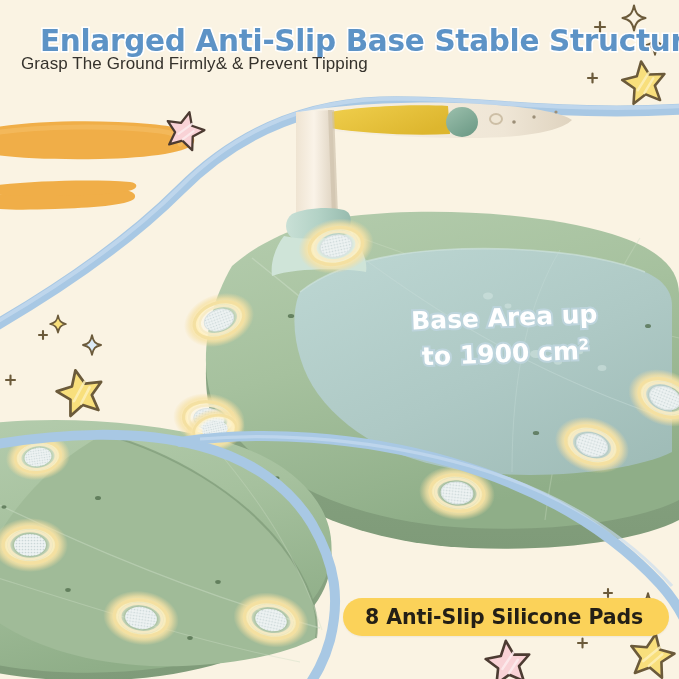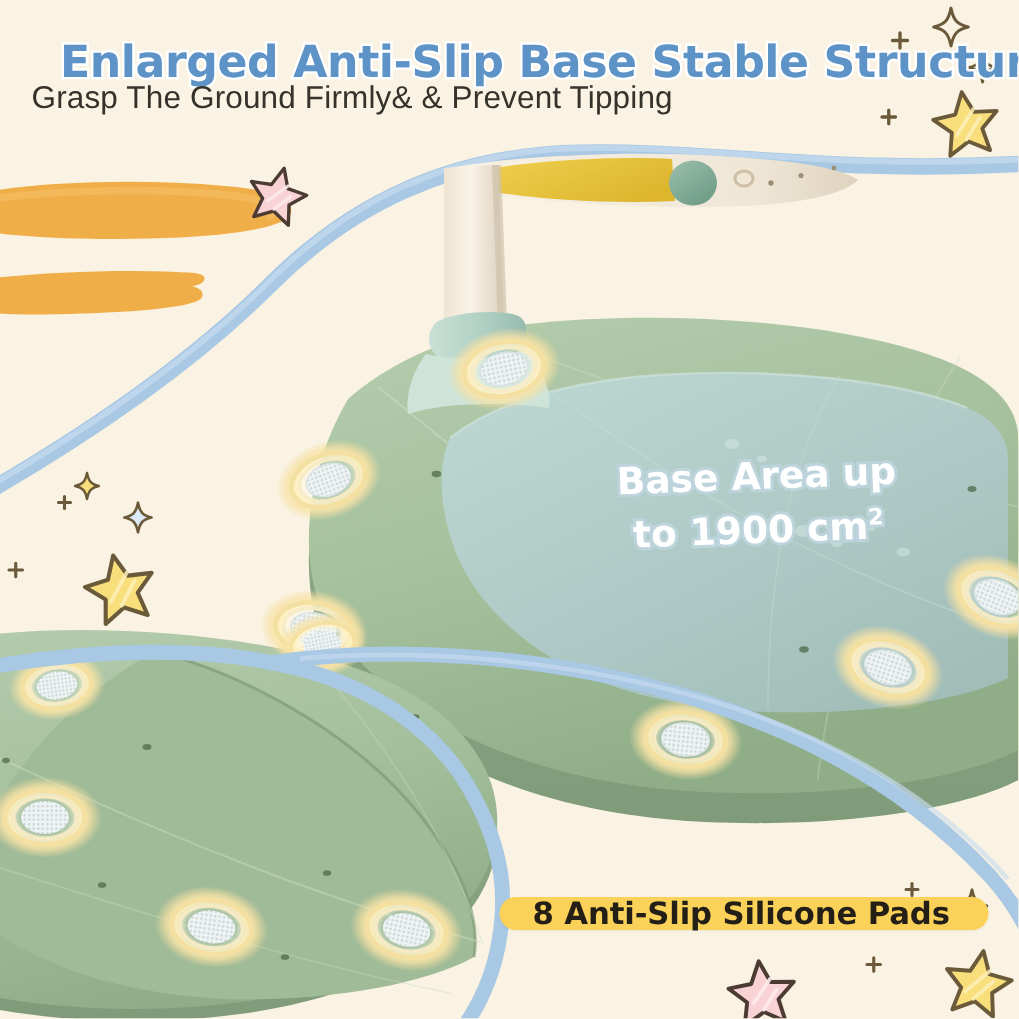--- a/index.html
+++ b/index.html
@@ -20,40 +20,40 @@
     font-family:"DejaVu Sans", sans-serif;
     color:#5d93c6;
     -webkit-text-stroke:3.2px #ffffff;
     paint-order:stroke fill;
     white-space:nowrap;
     text-shadow:0 1px 0 rgba(255,255,255,.9);
   }
   .headline-wrap{position:absolute;left:20px;top:12px;width:660px;height:44px;}
   .headline-sub{
     position:absolute;left:21px;top:54px;
-    font-size:21px;color:#35322c;font-weight:normal;letter-spacing:.1px;
+    font-size:17px;color:#35322c;font-weight:normal;letter-spacing:.1px;
     font-family:"Liberation Sans", sans-serif;white-space:nowrap;
   }
 
   
   .base-callout{
     position:absolute;left:380px;top:300px;width:250px;
     text-align:center;transform:rotate(-2.2deg);
     font-family:"DejaVu Sans", sans-serif;
     font-weight:bold;color:#ffffff;font-size:25px;line-height:1.42;
     -webkit-text-stroke:4px #bdd4dc;paint-order:stroke fill;
     white-space:nowrap;
   }
   .base-callout .l2{font-size:25px;}
   .base-callout sup{font-size:15px;vertical-align:super;}
 
   
   .pill{
-    position:absolute;left:333px;top:598px;
-    height:22px;padding:0 26px 0 22px;
+    position:absolute;left:343px;top:598px;
+    height:38px;padding:0 26px 0 22px;
     background:#fbd259;border-radius:19px;
     display:flex;align-items:center;
     box-shadow:0 1px 2px rgba(0,0,0,.05);
   }
   .pill-label{
     font-family:"DejaVu Sans", sans-serif;
     font-size:20.5px;font-weight:bold;color:#231f16;white-space:nowrap;letter-spacing:-0.1px;
   }
 </style>
 </head>

